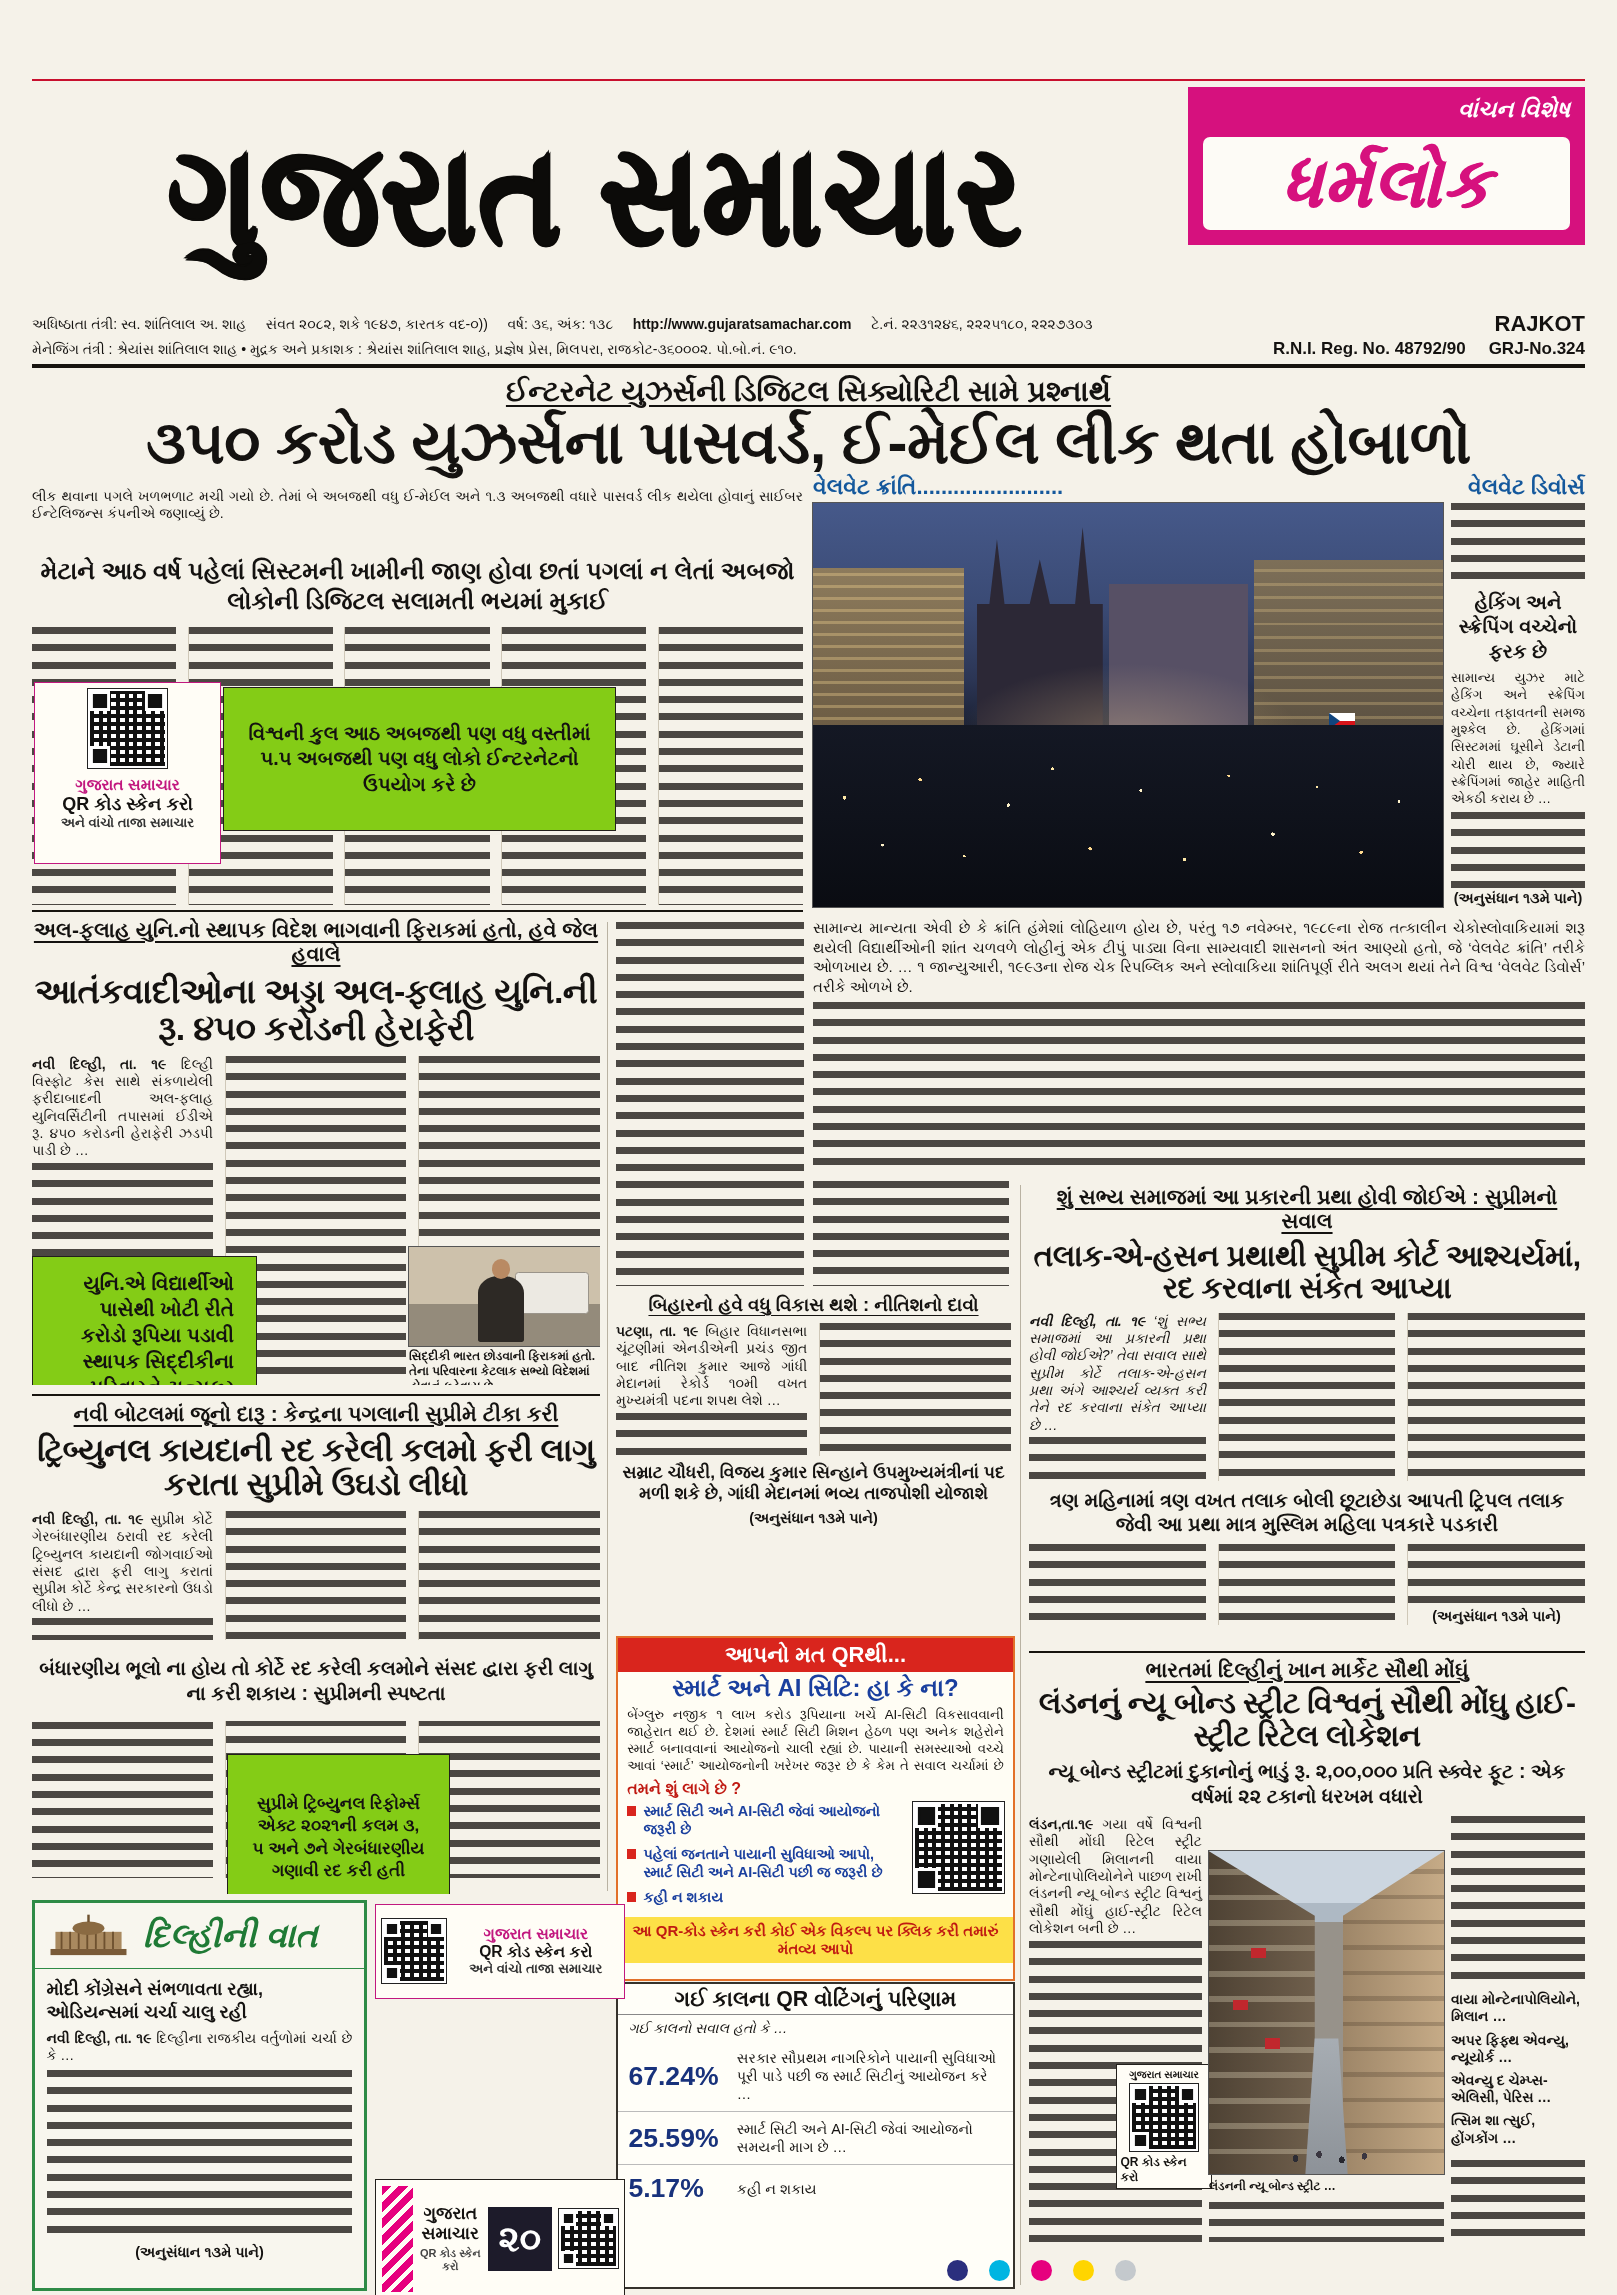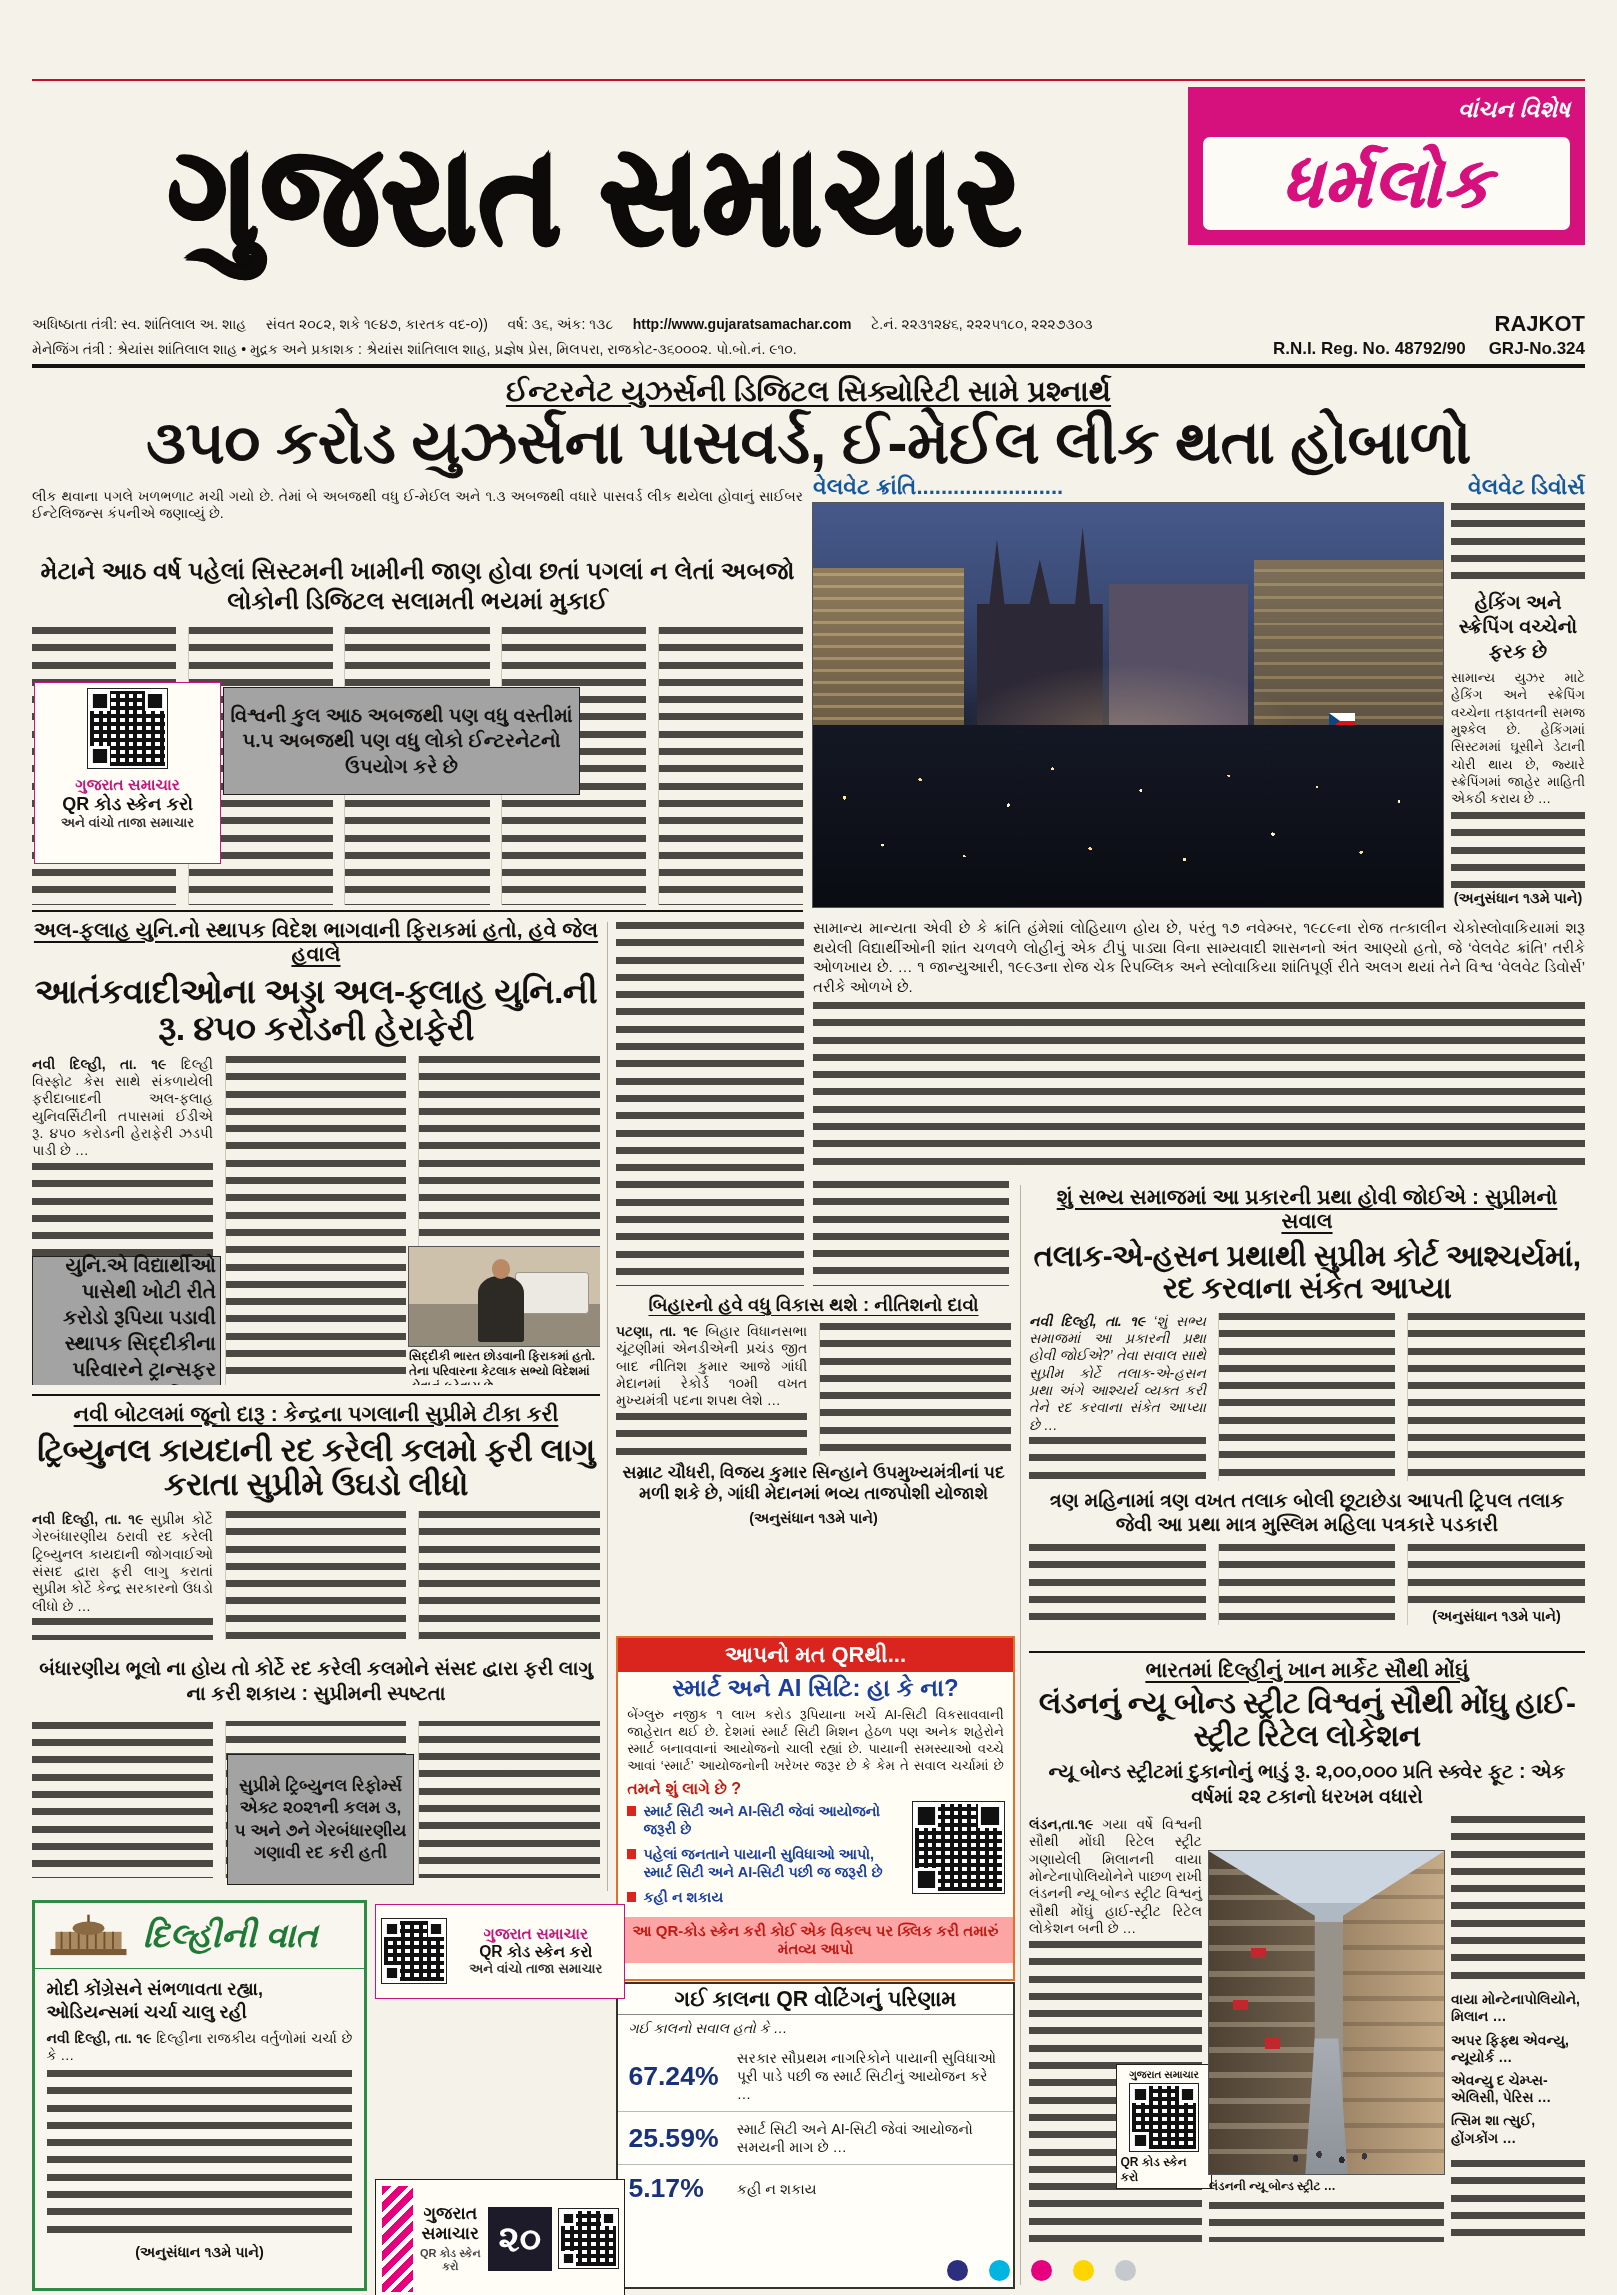--- a/index.html
+++ b/index.html
@@ -10,21 +10,21 @@
   .tiny{font-size:12px;line-height:15px;}
   .greek{background-image:repeating-linear-gradient(180deg,rgba(38,34,30,.82) 0 7px,transparent 7px 17.3px);}
   .cols{display:flex;gap:11.6px;height:100%;}
   .gcol{flex:1;}
   .gcol + .gcol{border-left:0.6px solid #cfc8b8;}
   .tcol{display:flex;flex-direction:column;}
   .tcol .fill{flex:1;}
   .kicker{font-weight:700;text-align:center;text-decoration:underline;text-underline-offset:4px;}
   .headline{font-weight:800;text-align:center;letter-spacing:-0.6px;line-height:1.08;}
   .subhead{font-weight:700;text-align:center;line-height:1.25;}
-  .boxed{border:1.7px solid #23201c;background:#a3a3a3;display:flex;align-items:center;justify-content:center;text-align:center;font-weight:700;padding:4px;line-height:1.3;}
+  .boxed{border:1.7px solid #23201c;background:#84cc16;display:flex;align-items:center;justify-content:center;text-align:center;font-weight:700;padding:22px;line-height:1.3;}
   .dateline{font-weight:700;}
   .continued{font-weight:700;text-align:center;font-size:14.4px;}
   .hrule{background:#17140f;}
   .vrule{background:#b9b2a2;width:1.2px;}
   .redrule{background:#c8102e;}
   
   .qr{position:relative;background-color:#fff;border:2.9px solid #fff;outline:1.2px solid #222;
       background-image:repeating-linear-gradient(0deg,#111 0 4px,transparent 4px 8px),
                        repeating-linear-gradient(90deg,#111 0 4px,transparent 4px 8.7px);}
   .qr::before,.qr::after,.qr .qf{content:"";position:absolute;width:27%;height:27%;background:#111;
@@ -85,21 +85,21 @@
   
   .dv{border:3.5px solid #2e8b46;background:#f8f6ee;}
   .dv-head{display:flex;align-items:center;gap:10.4px;padding:8px 10.4px;border-bottom:1.7px solid #2e8b46;}
   .dv-title{color:#1f7a35;font-weight:900;font-style:italic;font-size:34px;}
   
   .poll{border:2.9px solid #e2702a;background:#fffdf4;}
   .poll-head{background:#d9251d;color:#fff;font-weight:800;text-align:center;font-size:22px;line-height:34px;}
   .poll-title{color:#1a3f9e;font-weight:800;text-align:center;font-size:24px;line-height:32px;}
   .poll-opt{display:flex;gap:7px;align-items:flex-start;color:#1a3f9e;font-weight:700;font-size:14.4px;line-height:18px;margin-bottom:7px;}
   .poll-opt .bullet{width:9.2px;height:9.2px;background:#d9251d;margin-top:4px;flex:none;}
-  .poll-yellow{background:#fca5a5;color:#c01a12;font-weight:800;text-align:center;font-size:15px;line-height:18.5px;padding:4.6px 5.8px;}
+  .poll-yellow{background:#fde047;color:#c01a12;font-weight:800;text-align:center;font-size:15px;line-height:18.5px;padding:4.6px 5.8px;}
   .res{border:2.3px solid #35322c;background:#fffef8;}
   .res-title{font-weight:800;text-align:center;font-size:21.4px;line-height:30px;border-bottom:1.2px solid #888;}
   .res-row{display:flex;gap:10.4px;align-items:center;padding:8px 10.4px;border-bottom:0.6px solid #bbb;}
   .res-pct{color:#18327c;font-weight:900;font-size:26.6px;flex:none;width:98px;}
   .res-label{font-size:14.4px;line-height:18px;}
   
   .promo{border:1.7px solid #c2187f;background:#fffdf6;display:flex;gap:8px;align-items:center;padding:5.8px;}
   .promo .lines{flex:1;text-align:center;}
   .promo .l1{color:#c2187f;font-weight:800;font-size:15.6px;}
   .promo .l2{font-weight:800;font-size:18px;}

